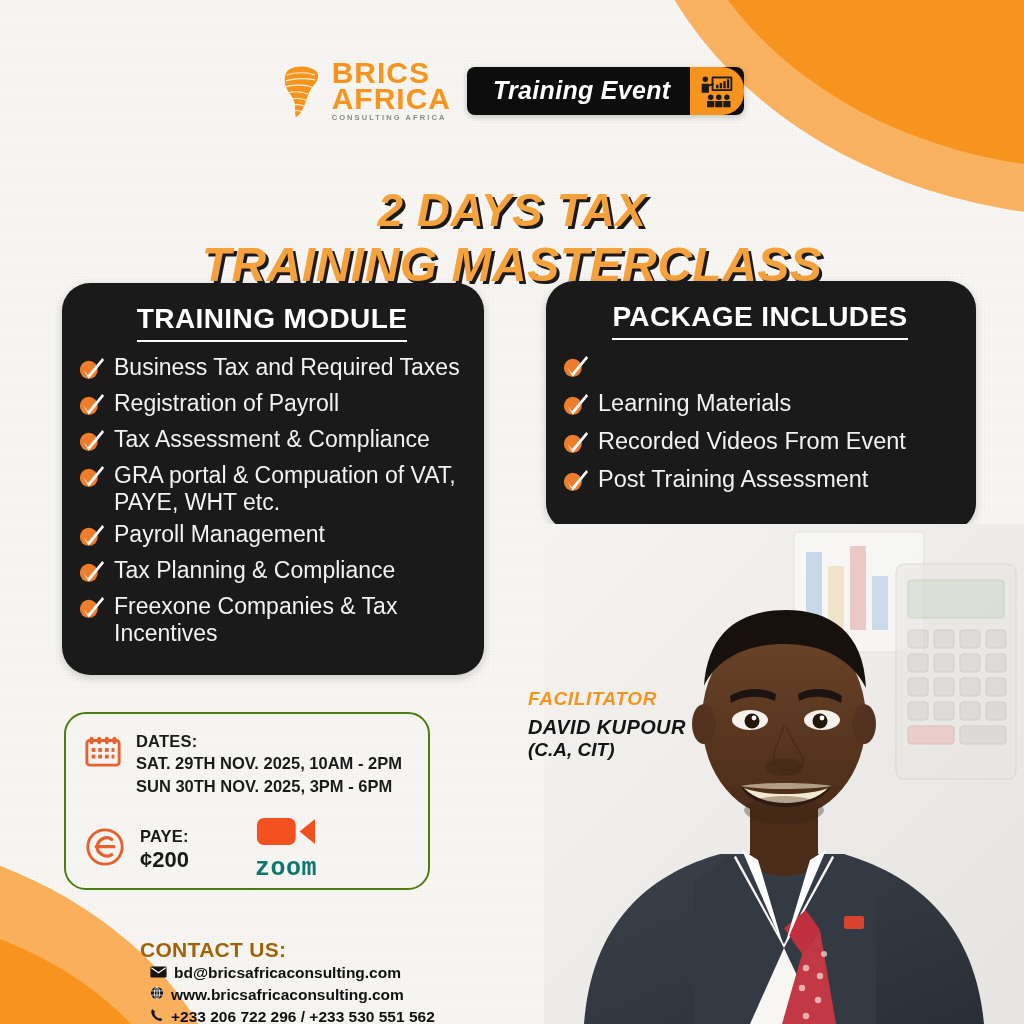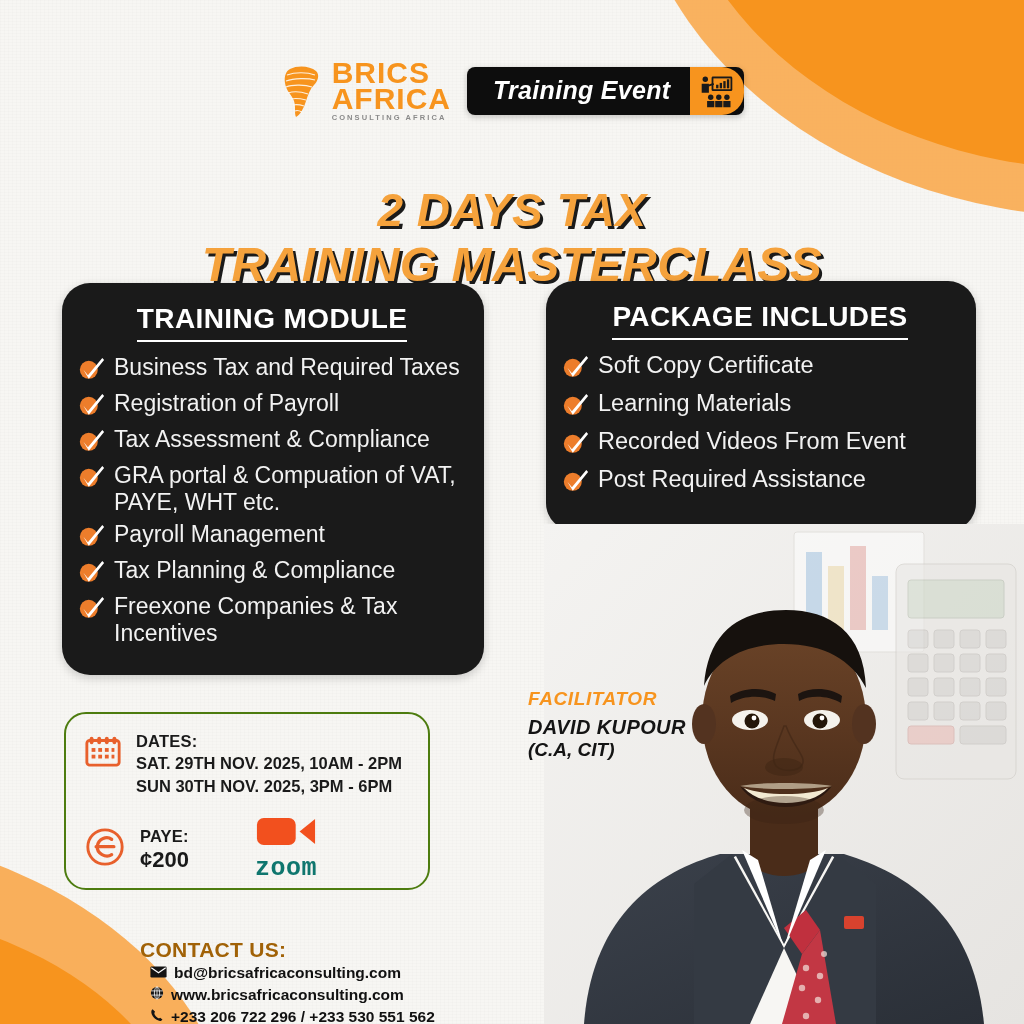--- a/index.html
+++ b/index.html
@@ -314,21 +314,20 @@
 <div class="panel" id="panel-package">
   <div class="panel-heading">PACKAGE INCLUDES</div>
   <ul class="bullet-list">
     <li class="bullet-item">
       <span class="check">
         <svg viewBox="0 0 30 26" width="27" height="24">
             <circle cx="12" cy="15" r="10" fill="#ED7D2B"></circle>
             <path d="M6 15 L11 21 L27 2 L29 4 L12 25 Z" fill="#ffffff"></path>
           </svg>
       </span>
-      <span class="bullet-text">Soft Copy Certificate</span>
     </li>
     <li class="bullet-item">
       <span class="check">
         <svg viewBox="0 0 30 26" width="27" height="24">
             <circle cx="12" cy="15" r="10" fill="#ED7D2B"></circle>
             <path d="M6 15 L11 21 L27 2 L29 4 L12 25 Z" fill="#ffffff"></path>
           </svg>
       </span>
       <span class="bullet-text">Learning Materials</span>
     </li>
@@ -341,21 +340,21 @@
       </span>
       <span class="bullet-text">Recorded Videos From Event</span>
     </li>
     <li class="bullet-item">
       <span class="check">
         <svg viewBox="0 0 30 26" width="27" height="24">
             <circle cx="12" cy="15" r="10" fill="#ED7D2B"></circle>
             <path d="M6 15 L11 21 L27 2 L29 4 L12 25 Z" fill="#ffffff"></path>
           </svg>
       </span>
-      <span class="bullet-text">Post Required Assistance</span>
+      <span class="bullet-text">Post Training Assessment</span>
     </li>
   </ul>
 </div>
 
 <div class="photo-area">
   <svg viewBox="0 0 480 500" width="480" height="500">
     <defs>
       <linearGradient id="officeBg" x1="0" y1="0" x2="1" y2="1">
         <stop offset="0%" stop-color="#f4f3f1"></stop>
           <stop offset="100%" stop-color="#e6e4e1"></stop>

